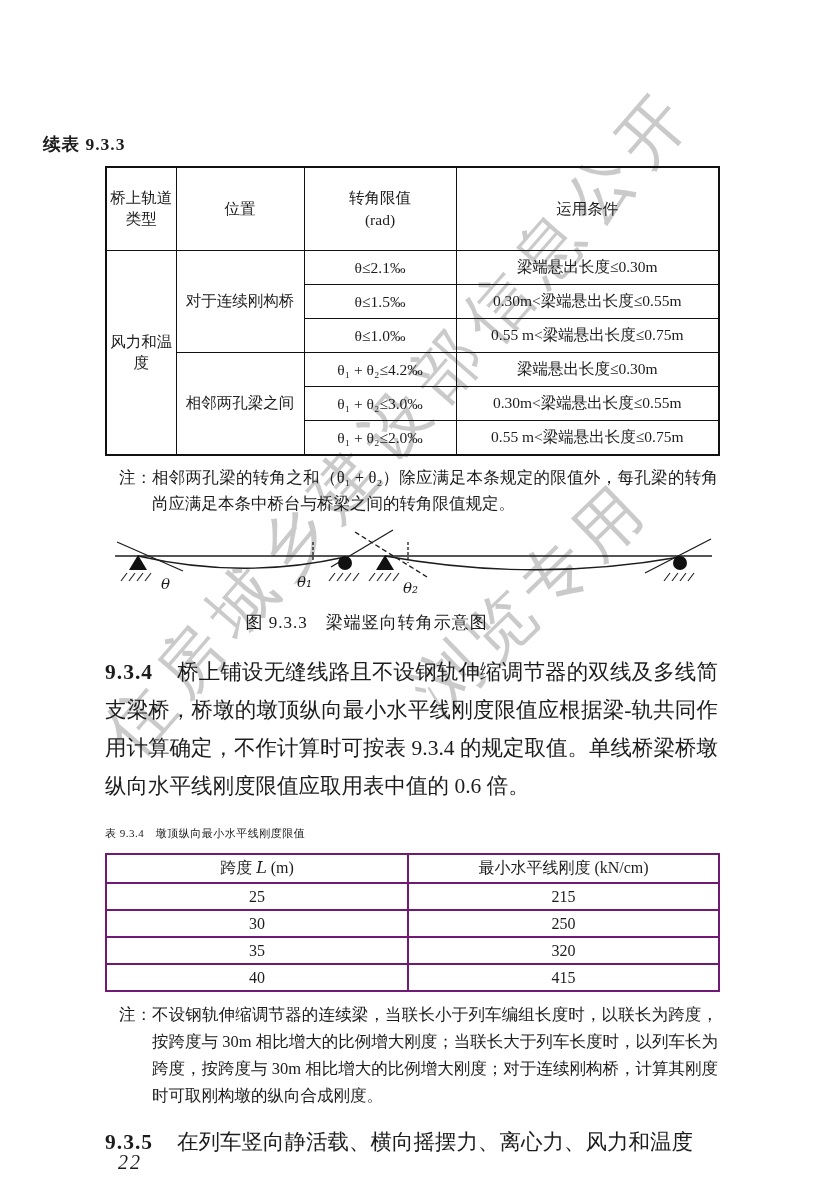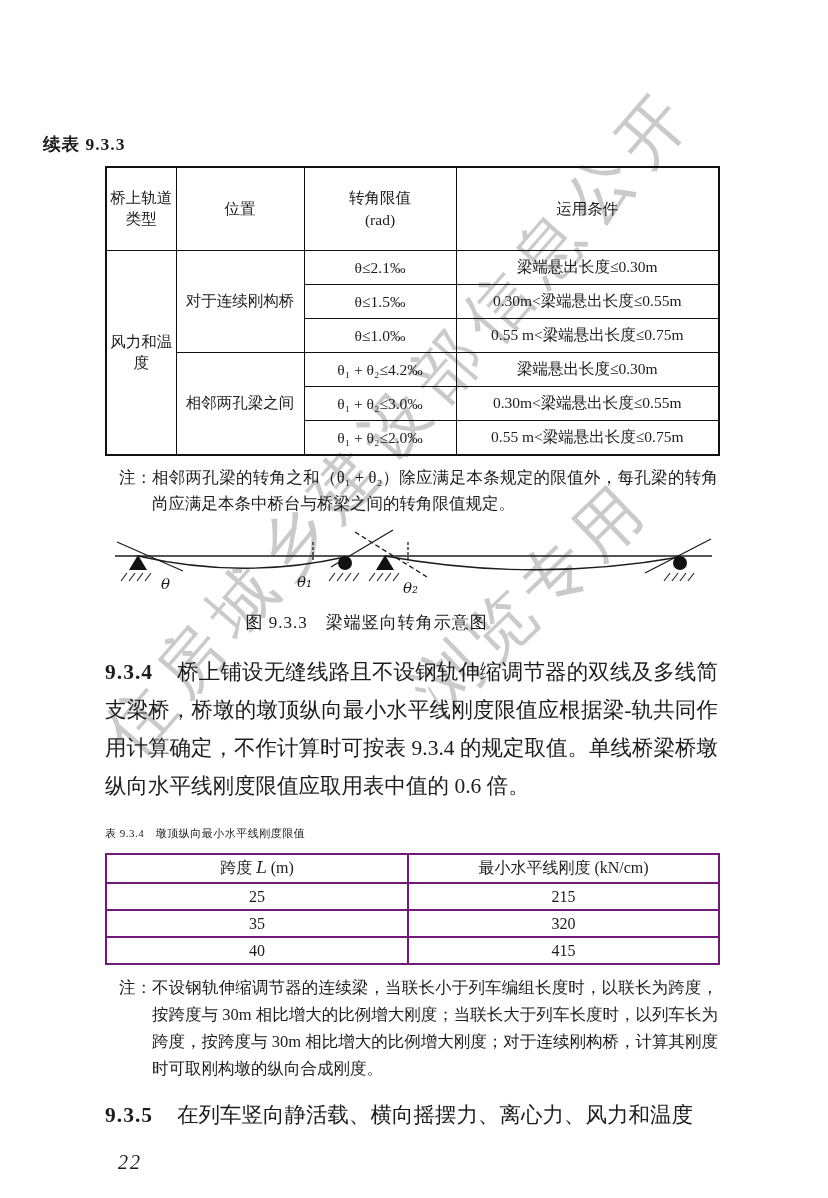--- a/index.html
+++ b/index.html
@@ -213,20 +213,24 @@
       <tbody>
           <tr>
         <th><span>跨度 </span><span class="var">L</span><span> (m)</span></th>
         <th>最小水平线刚度 (kN/cm)</th>
       </tr>
       <tr>
         <td>25</td>
         <td>215</td>
       </tr>
       <tr>
+        <td>30</td>
+        <td>250</td>
+      </tr>
+      <tr>
         <td>35</td>
         <td>320</td>
       </tr>
       <tr>
         <td>40</td>
         <td>415</td>
       </tr>
     </tbody>
       </table>
 

